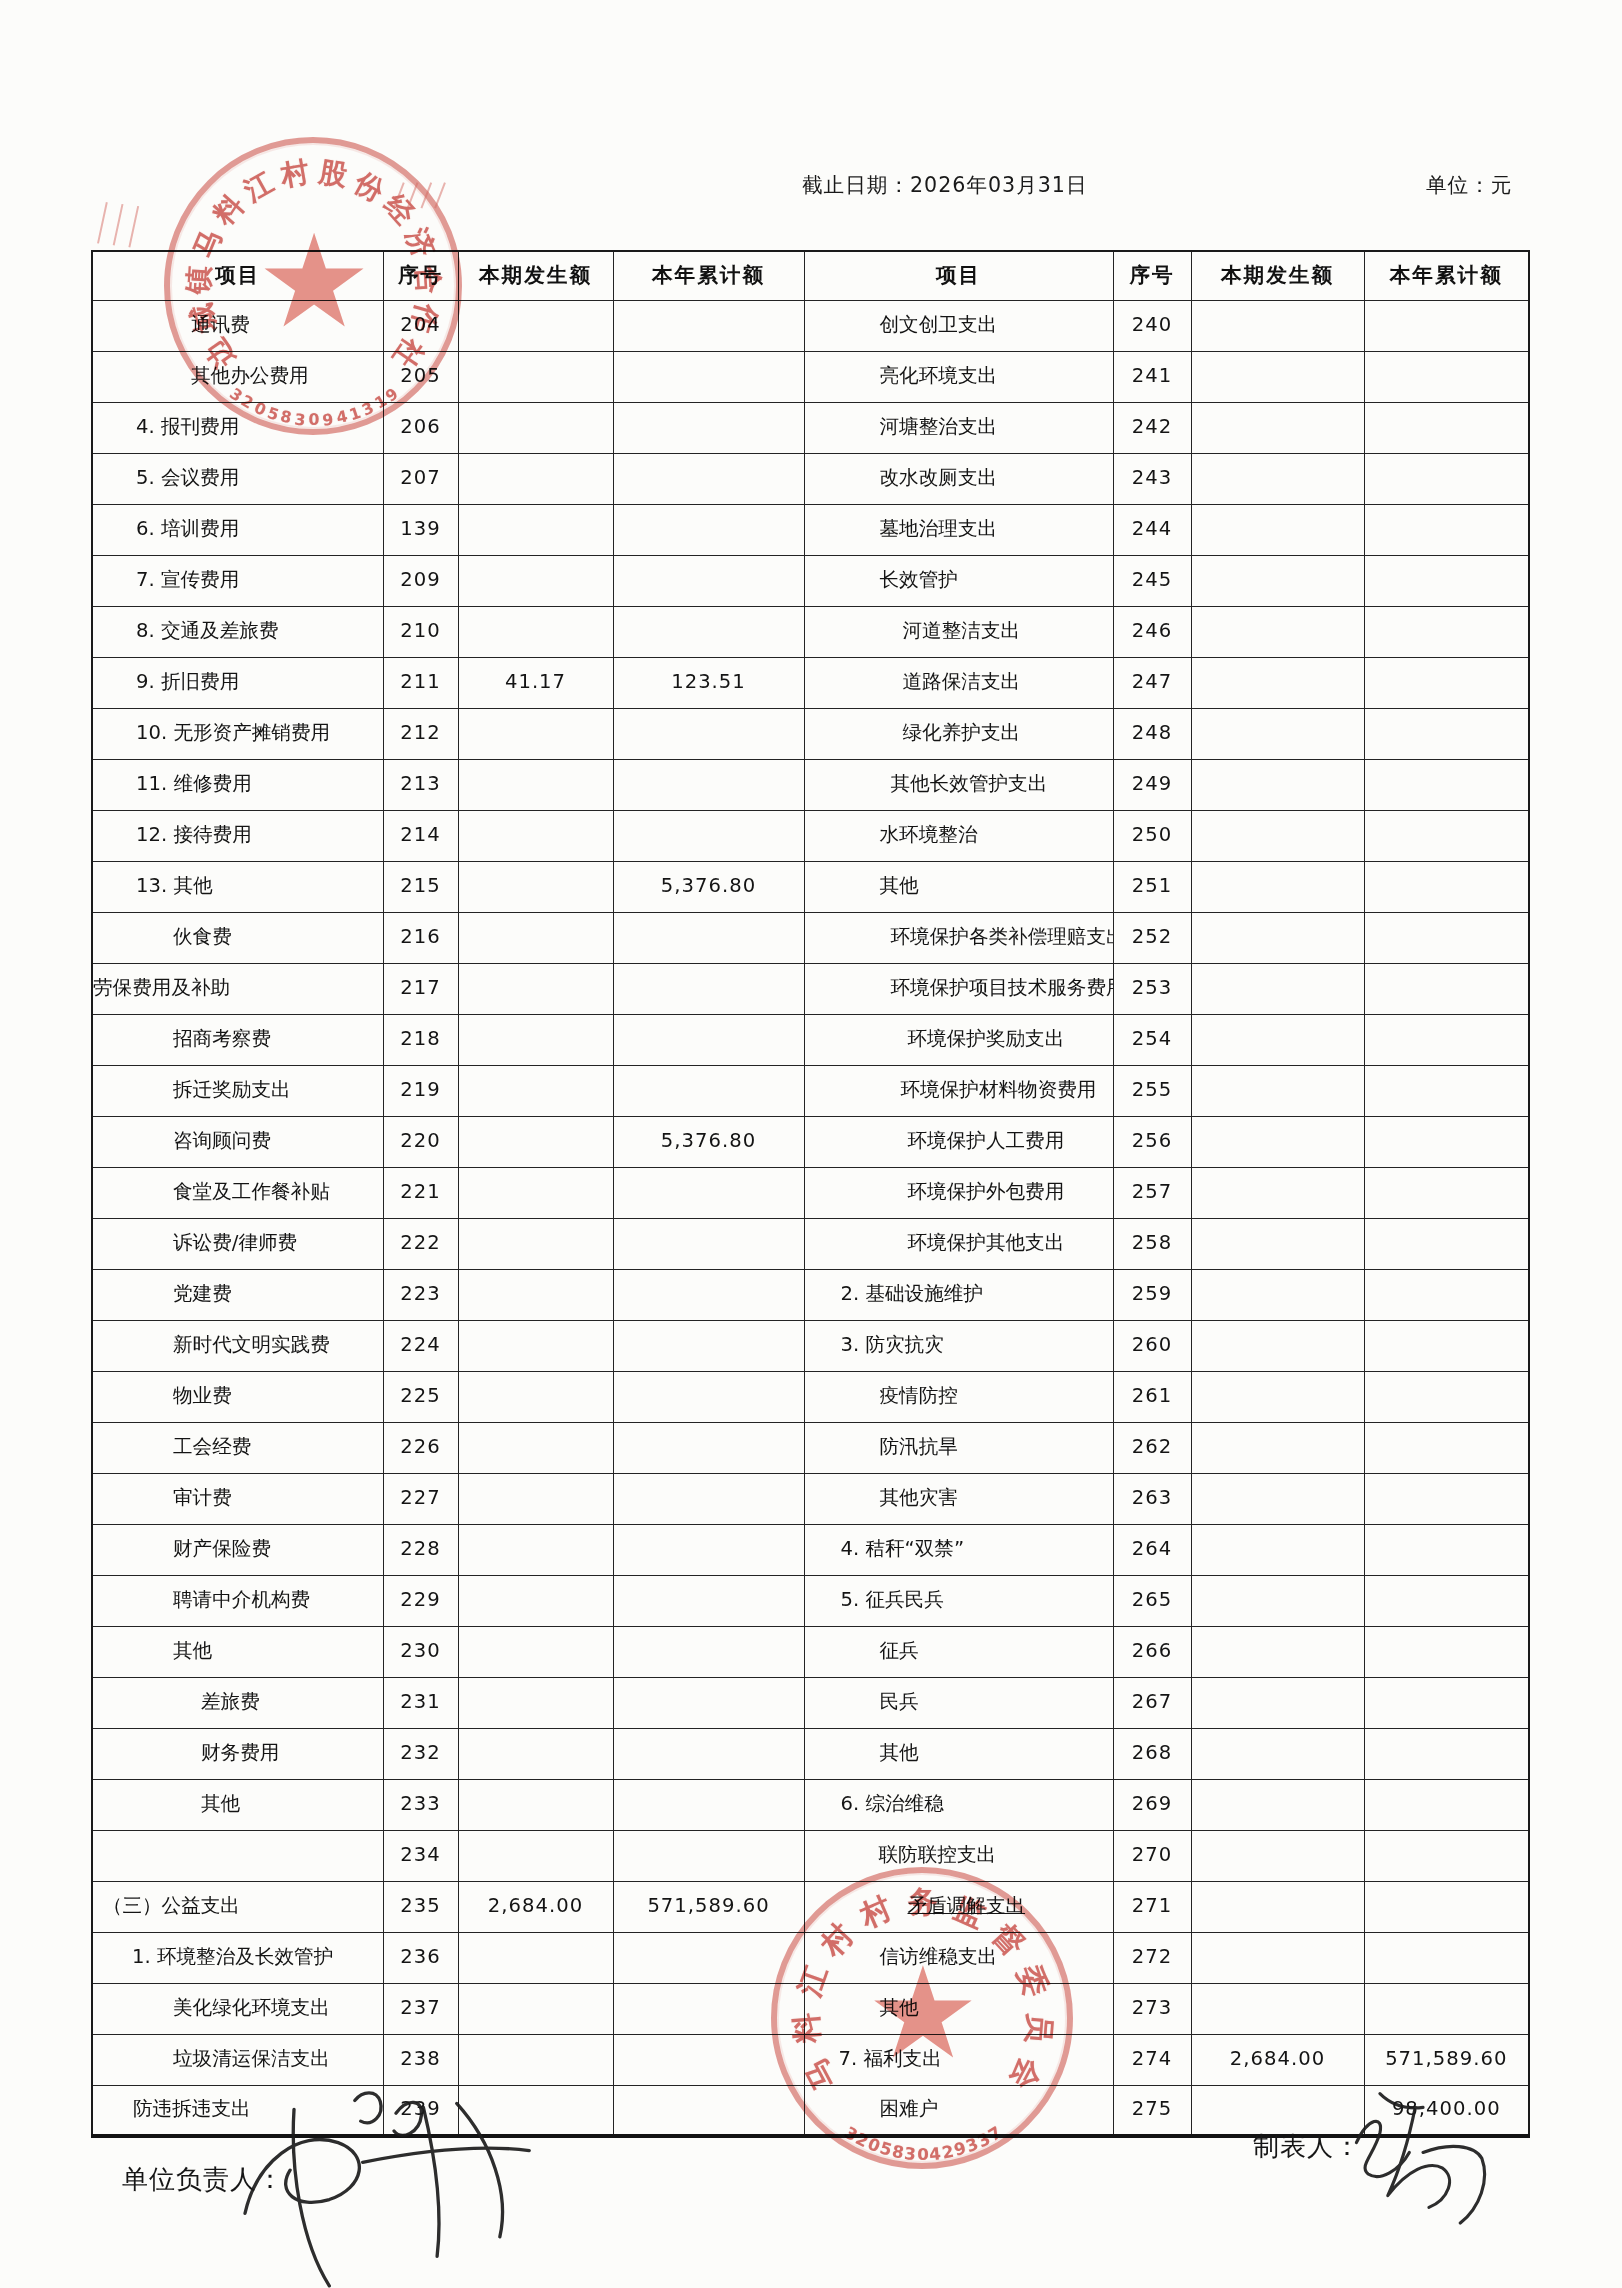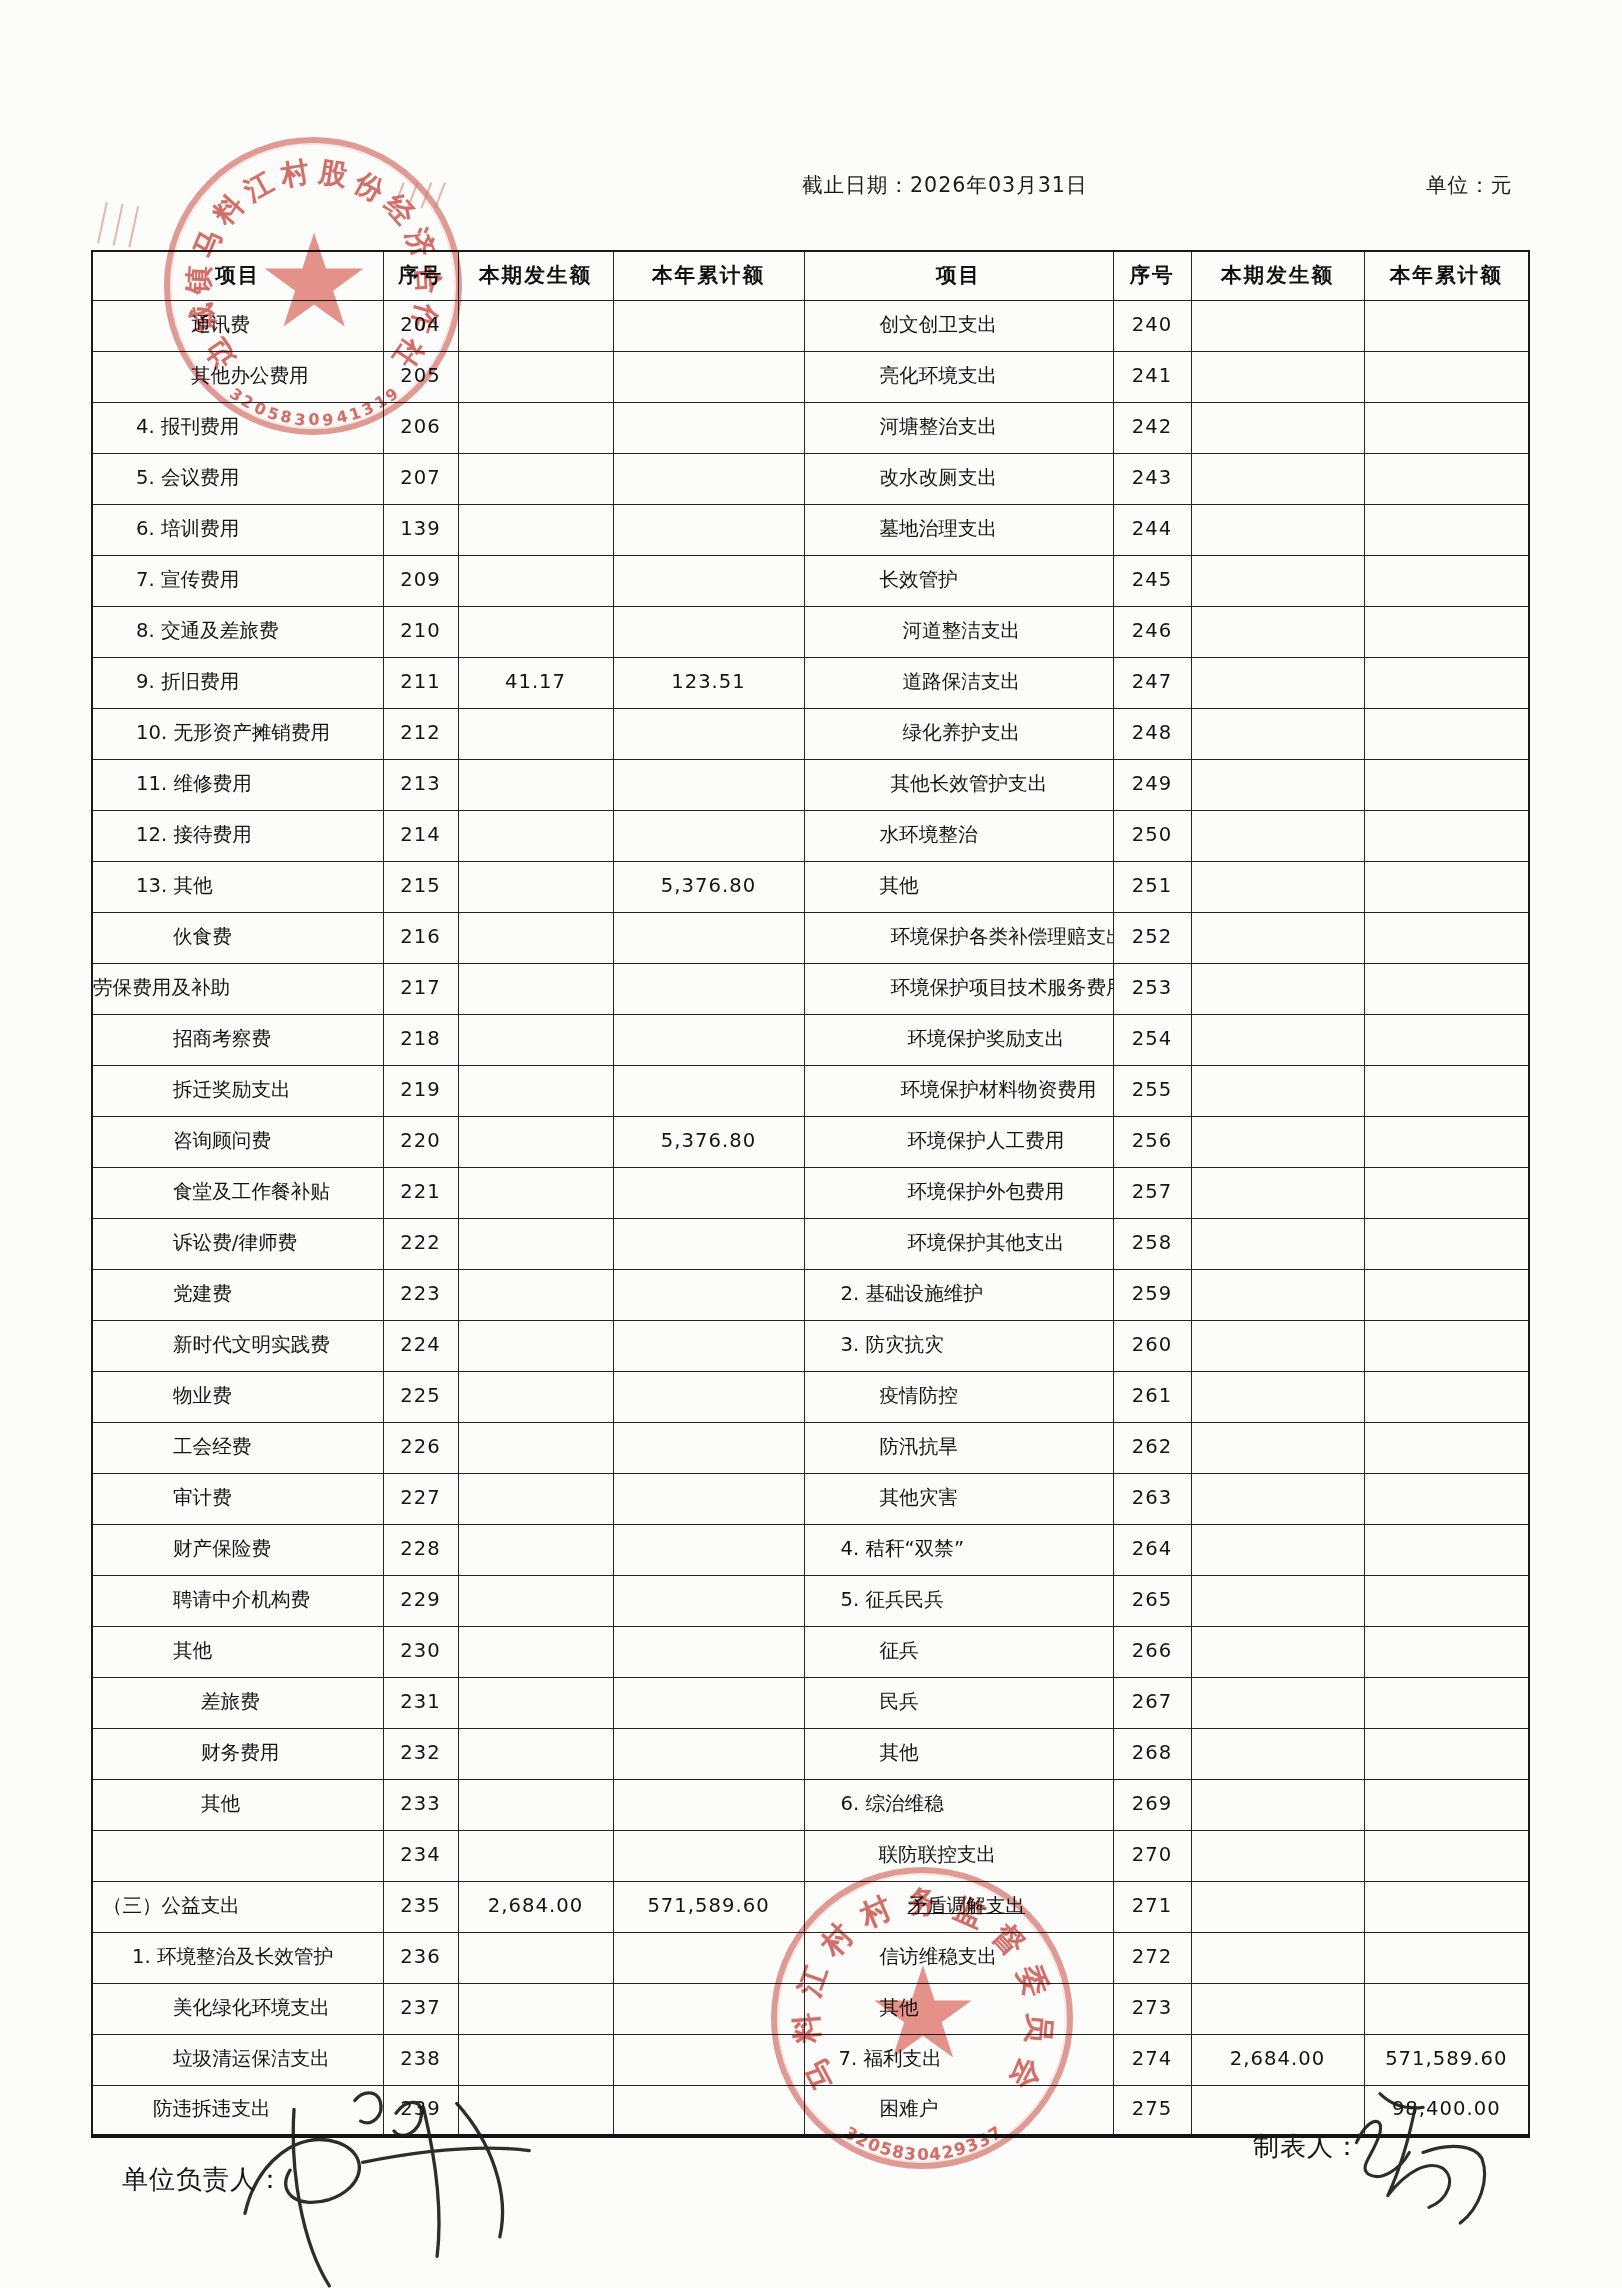--- a/index.html
+++ b/index.html
@@ -431,21 +431,21 @@
           <td class="item" style="padding-left: 80px;">垃圾清运保洁支出</td>
           <td class="seq">238</td>
           <td class="amt"></td>
           <td class="amt"></td>
           <td class="item" style="padding-left: 34px;">7. 福利支出</td>
           <td class="seq">274</td>
           <td class="amt">2,684.00</td>
           <td class="amt">571,589.60</td>
         </tr>
         <tr>
-          <td class="item" style="padding-left: 60px;">防违拆违支出</td>
+          <td class="item" style="padding-left: 40px;">防违拆违支出</td>
           <td class="seq">239</td>
           <td class="amt"></td>
           <td class="amt"></td>
           <td class="item" style="padding-left: 75px;">困难户</td>
           <td class="seq">275</td>
           <td class="amt"></td>
           <td class="amt">98,400.00</td>
         </tr>
       </tbody>
   </table>

